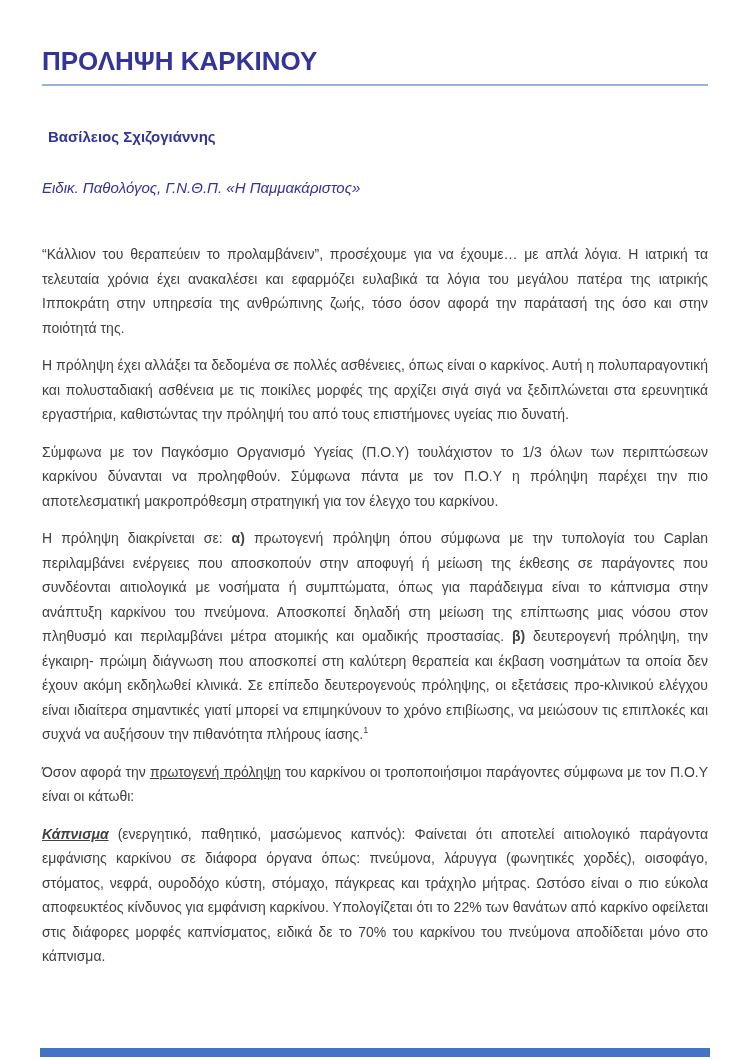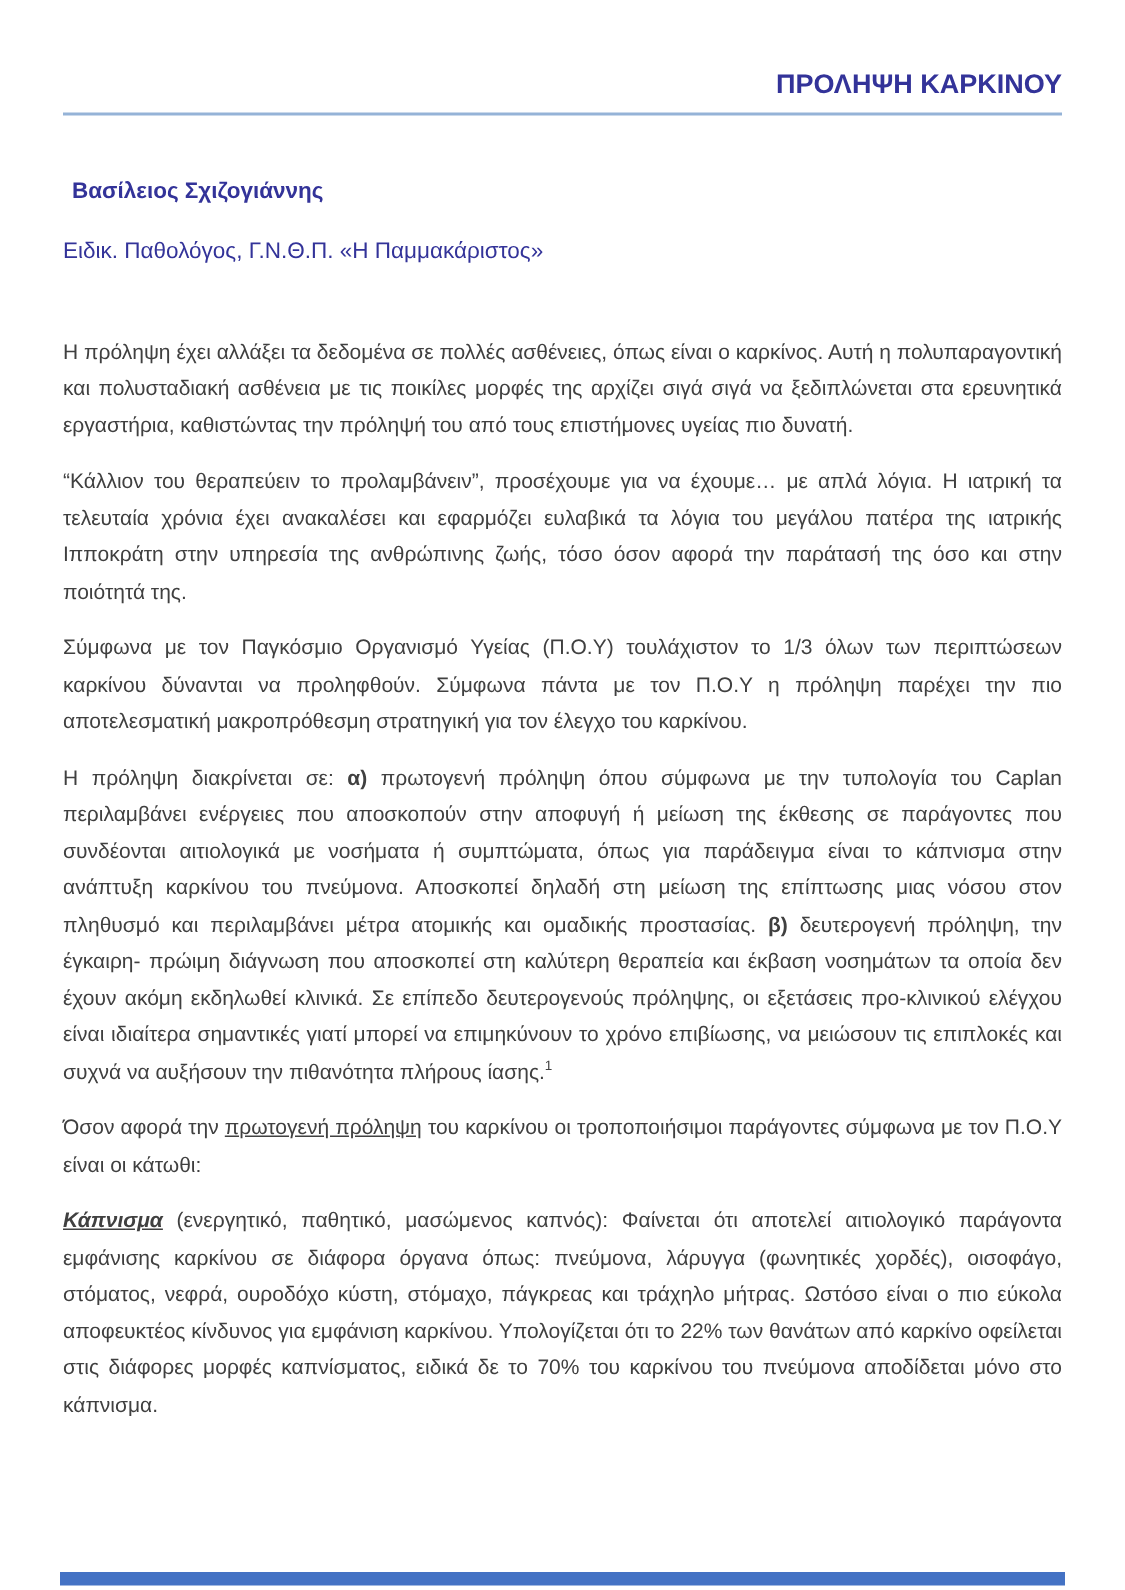--- a/index.html
+++ b/index.html
@@ -17,41 +17,42 @@
     position: relative;
     overflow: hidden;
   }
   .page {
     padding: 46px 42px 0 42px;
     box-sizing: border-box;
   }
   .doc-title {
     margin: 0 0 7px 0;
     color: var(--heading);
-    font-size: 18px;
+    font-size: 26px;
     font-weight: 700;
-    text-align: right;
+    text-align: left;
     line-height: 1.2;
   }
   .title-rule {
     border: none;
     border-top: 2px solid var(--title-rule);
     margin: 0;
   }
   .author {
     margin: 42px 0 0 6px;
     color: var(--heading);
     font-size: 15px;
     font-weight: 700;
     line-height: 17px;
   }
   .author-role {
-    margin: 23px 0 0 0;
+    margin: 34px 0 0 0;
     color: var(--heading);
     font-size: 15px;
+    font-style: italic;
     line-height: 17px;
   }
   .content {
     margin-top: 46px;
   }
   .para {
     margin: 0 0 13px 0;
     color: var(--body-text);
     font-size: 14px;
     line-height: 24.5px;
@@ -79,22 +80,22 @@
 </style>
 </head>
 <body>
 
 <div class="page">
   <h1 class="doc-title">ΠΡΟΛΗΨΗ ΚΑΡΚΙΝΟΥ</h1>
   <hr class="title-rule">
   <p class="author">Βασίλειος Σχιζογιάννης</p>
   <p class="author-role">Ειδικ. Παθολόγος, Γ.Ν.Θ.Π. «Η Παμμακάριστος»</p>
   <div class="content" id="paragraphs">
+      <p class="para"><span>“Κάλλιον του θεραπεύειν το προλαμβάνειν”, προσέχουμε για να έχουμε… με απλά λόγια. Η ιατρική τα τελευταία χρόνια έχει ανακαλέσει και εφαρμόζει ευλαβικά τα λόγια του μεγάλου πατέρα της ιατρικής Ιπποκράτη στην υπηρεσία της ανθρώπινης ζωής, τόσο όσον αφορά την παράτασή της όσο και στην ποιότητά της.</span></p>
       <p class="para"><span>Η πρόληψη έχει αλλάξει τα δεδομένα σε πολλές ασθένειες, όπως είναι ο καρκίνος. Αυτή η πολυπαραγοντική και πολυσταδιακή ασθένεια με τις ποικίλες μορφές της αρχίζει σιγά σιγά να ξεδιπλώνεται στα ερευνητικά εργαστήρια, καθιστώντας την πρόληψή του από τους επιστήμονες υγείας πιο δυνατή.</span></p>
-      <p class="para"><span>“Κάλλιον του θεραπεύειν το προλαμβάνειν”, προσέχουμε για να έχουμε… με απλά λόγια. Η ιατρική τα τελευταία χρόνια έχει ανακαλέσει και εφαρμόζει ευλαβικά τα λόγια του μεγάλου πατέρα της ιατρικής Ιπποκράτη στην υπηρεσία της ανθρώπινης ζωής, τόσο όσον αφορά την παράτασή της όσο και στην ποιότητά της.</span></p>
       <p class="para"><span>Σύμφωνα με τον Παγκόσμιο Οργανισμό Υγείας (Π.Ο.Υ) τουλάχιστον το 1/3 όλων των περιπτώσεων καρκίνου δύνανται να προληφθούν. Σύμφωνα πάντα με τον Π.Ο.Υ η πρόληψη παρέχει την πιο αποτελεσματική μακροπρόθεσμη στρατηγική για τον έλεγχο του καρκίνου.</span></p>
       <p class="para"><span>Η πρόληψη διακρίνεται σε: </span><span class="seg-bold">α)</span><span> πρωτογενή πρόληψη όπου σύμφωνα με την τυπολογία του Caplan περιλαμβάνει ενέργειες που αποσκοπούν στην αποφυγή ή μείωση της έκθεσης σε παράγοντες που συνδέονται αιτιολογικά με νοσήματα ή συμπτώματα, όπως για παράδειγμα είναι το κάπνισμα στην ανάπτυξη καρκίνου του πνεύμονα. Αποσκοπεί δηλαδή στη μείωση της επίπτωσης μιας νόσου στον πληθυσμό και περιλαμβάνει μέτρα ατομικής και ομαδικής προστασίας. </span><span class="seg-bold">β)</span><span> δευτερογενή πρόληψη, την έγκαιρη- πρώιμη διάγνωση που αποσκοπεί στη καλύτερη θεραπεία και έκβαση νοσημάτων τα οποία δεν έχουν ακόμη εκδηλωθεί κλινικά. Σε επίπεδο δευτερογενούς πρόληψης, οι εξετάσεις προ-κλινικού ελέγχου είναι ιδιαίτερα σημαντικές γιατί μπορεί να επιμηκύνουν το χρόνο επιβίωσης, να μειώσουν τις επιπλοκές και συχνά να αυξήσουν την πιθανότητα πλήρους ίασης.</span><sup>1</sup></p>
       <p class="para spaced"><span>Όσον αφορά την </span><span class="seg-underline">πρωτογενή πρόληψη</span><span> του καρκίνου οι τροποποιήσιμοι παράγοντες σύμφωνα με τον Π.Ο.Υ είναι οι κάτωθι:</span></p>
       <p class="para"><span class="seg-bold seg-italic">Κάπνισμα</span><span> (ενεργητικό, παθητικό, μασώμενος καπνός): Φαίνεται ότι αποτελεί αιτιολογικό παράγοντα εμφάνισης καρκίνου σε διάφορα όργανα όπως: πνεύμονα, λάρυγγα (φωνητικές χορδές), οισοφάγο, στόματος, νεφρά, ουροδόχο κύστη, στόμαχο, πάγκρεας και τράχηλο μήτρας. Ωστόσο είναι ο πιο εύκολα αποφευκτέος κίνδυνος για εμφάνιση καρκίνου. Υπολογίζεται ότι το 22% των θανάτων από καρκίνο οφείλεται στις διάφορες μορφές καπνίσματος, ειδικά δε το 70% του καρκίνου του πνεύμονα αποδίδεται μόνο στο κάπνισμα.</span></p>
     </div>
 </div>
 
 <div class="footer-bar"></div>
 
 </body></html>

